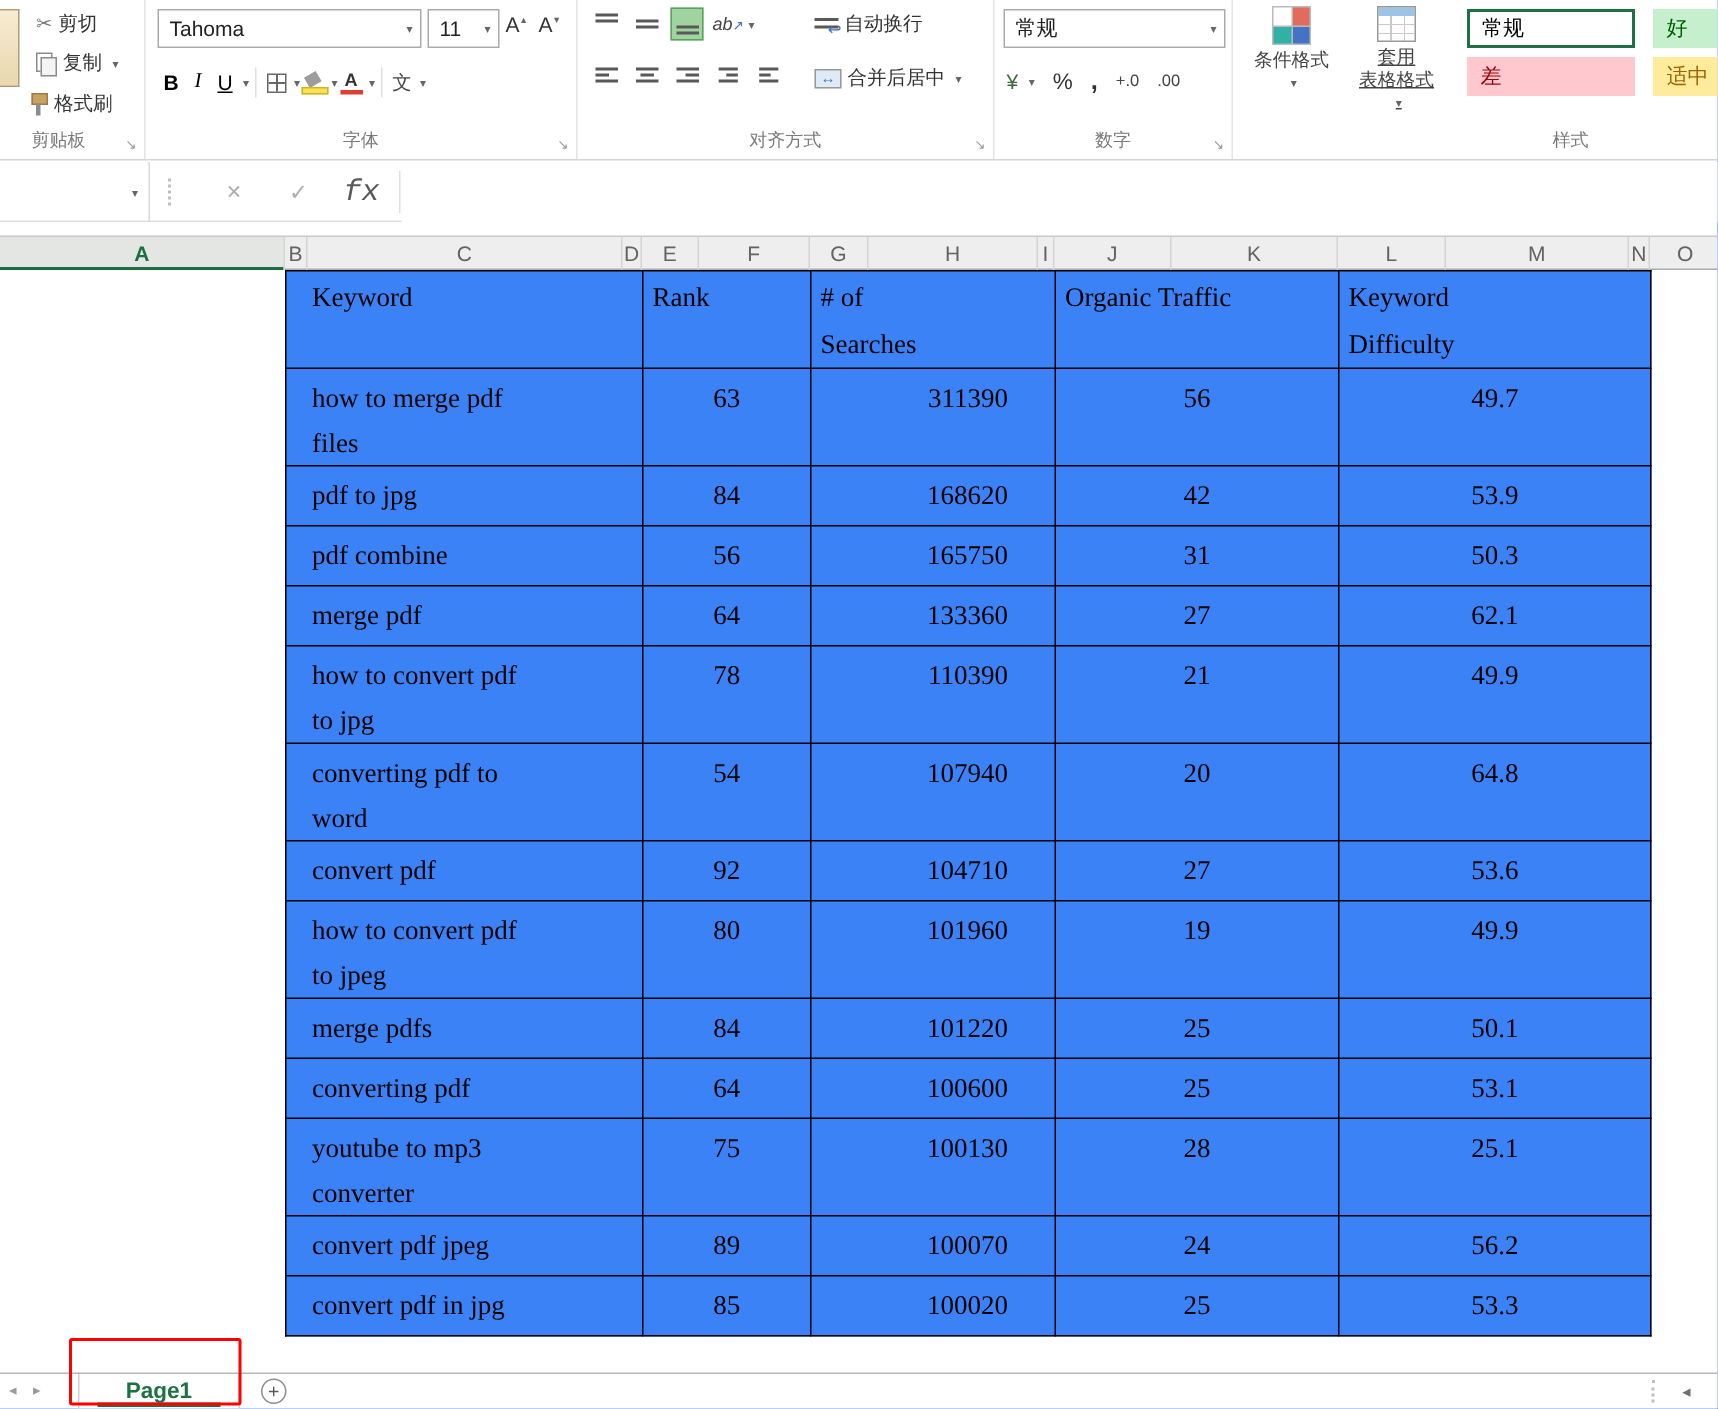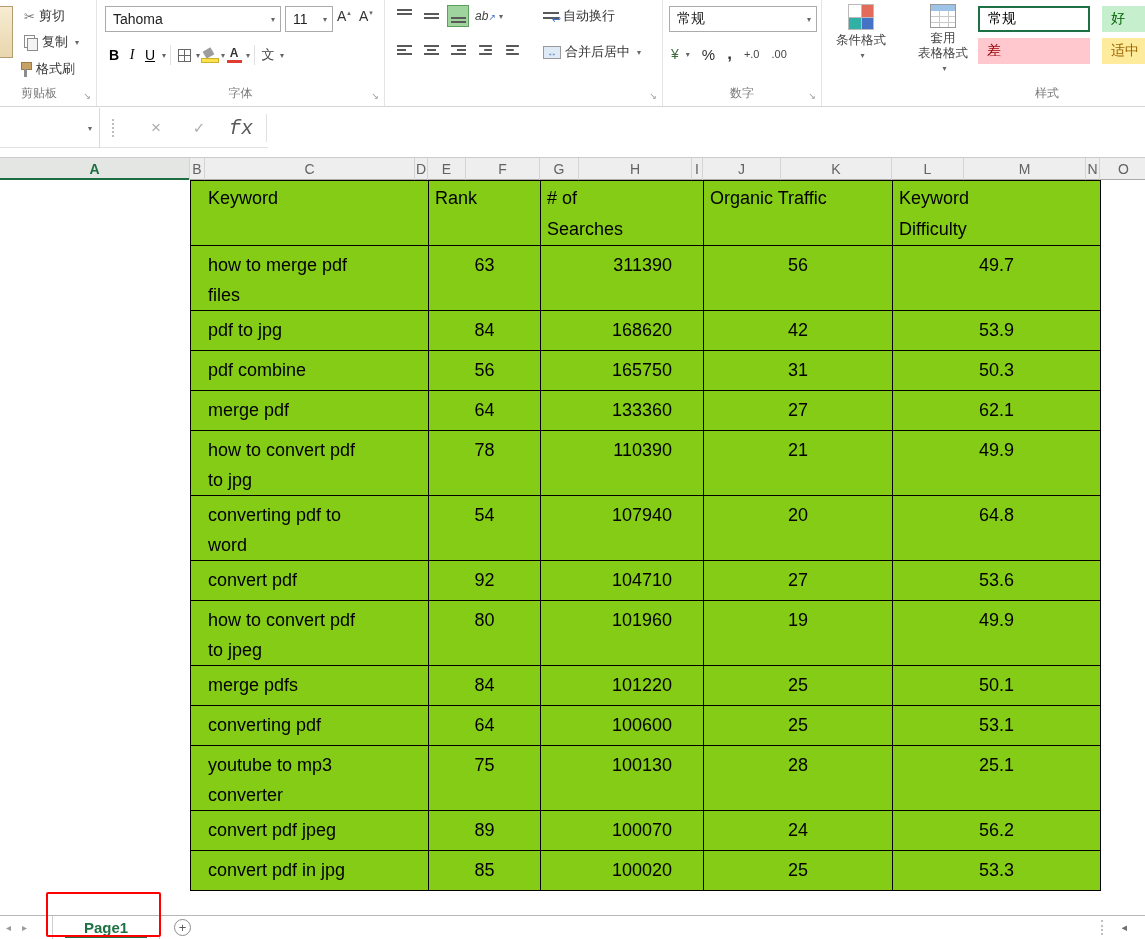--- a/index.html
+++ b/index.html
@@ -96,21 +96,21 @@
   .fb-sep{position:absolute;left:266px;top:6px;height:28px;border-left:1px solid #e0e0e0;}
   .finput{position:absolute;left:268px;top:0;right:0;height:40px;background:#fff;font-size:14px;padding:10px;}
 
   
   .colhdr{position:absolute;left:0;top:157px;width:1145px;height:23px;background:#eeeeee;border-top:1px solid #cccccc;border-bottom:1px solid #ababab;}
   .col-h{position:absolute;top:0;height:22px;line-height:22px;text-align:center;font-size:14px;color:#636363;border-right:1px solid #d4d4d4;cursor:pointer;overflow:hidden;}
   .col-h.sel{background:#e3e6e3;color:#1d6f42;font-weight:bold;box-shadow:inset 0 -2px 0 #1d6f42;}
 
   
   .gridvp{position:absolute;left:0;top:180px;width:1145px;height:735px;background:#fff;overflow:hidden;}
-  table.data{position:absolute;left:190px;top:0;border-collapse:collapse;table-layout:fixed;font-size:18px;color:#000;background:#84cc16;}
+  table.data{position:absolute;left:190px;top:0;border-collapse:collapse;table-layout:fixed;font-size:18px;color:#000;background:#3b82f6;font-family:Liberation Serif, serif;}
   table.data th,table.data td{border:1px solid #000;vertical-align:top;font-weight:normal;white-space:pre-line;}
   table.data thead tr{height:65px;}
   table.data tbody tr{height:40px;}
   table.data tbody tr.tall{height:64px;}
   table.data th{text-align:left;padding:2px 4px 0 6px;line-height:31px;}
   table.data th:first-child{padding-left:17px;}
   table.data td{padding-top:4px;line-height:30px;}
   td.c-keyword{text-align:left;padding-left:17px;padding-right:8px;}
   td.c-rank{text-align:center;}
   td.c-searches{text-align:right;padding-right:31px;}
@@ -263,20 +263,21 @@
             <b></b>
             <b></b>
           </span>
         </span>
       <button class="btn" style="position:absolute;left:150px;">
         <span class="i-merge">↔</span>
         <span>合并后居中</span>
         <span class="dd">▾</span>
       </button>
     </div>
+    <div class="glabel">对齐方式</div>
     <span class="launcher">↘</span>
   </div>
 
   <div class="rgroup g-number">
     <div class="combo" style="left:6px;top:6px;width:148px;">
       <span>常规</span>
       <span class="dd">▾</span>
     </div>
     <div class="numrow">
       <button class="btn">
@@ -296,21 +297,21 @@
     <button class="bigbtn" style="left:8px;width:62px;">
       <span class="i-cond">
           <i></i>
           <i></i>
           <i></i>
           <i></i>
         </span>
       <span class="txt">条件格式</span>
       <span class="dd">▾</span>
     </button>
-    <button class="bigbtn" style="left:88px;width:66px;">
+    <button class="bigbtn" style="left:76px;width:66px;text-decoration:underline;">
       <span class="i-table"></span>
       <span class="txt">套用
 表格格式</span>
       <span class="dd">▾</span>
     </button>
     <div class="gallery">
         <div class="style-cell sel" style="background: rgb(255, 255, 255); color: rgb(0, 0, 0);">常规</div>
         <div class="style-cell" style="background: rgb(198, 239, 206); color: rgb(0, 97, 0);">好</div>
         <div class="style-cell" style="background: rgb(255, 199, 206); color: rgb(156, 0, 6);">差</div>
         <div class="style-cell" style="background: rgb(255, 235, 156); color: rgb(156, 101, 0);">适中</div>

